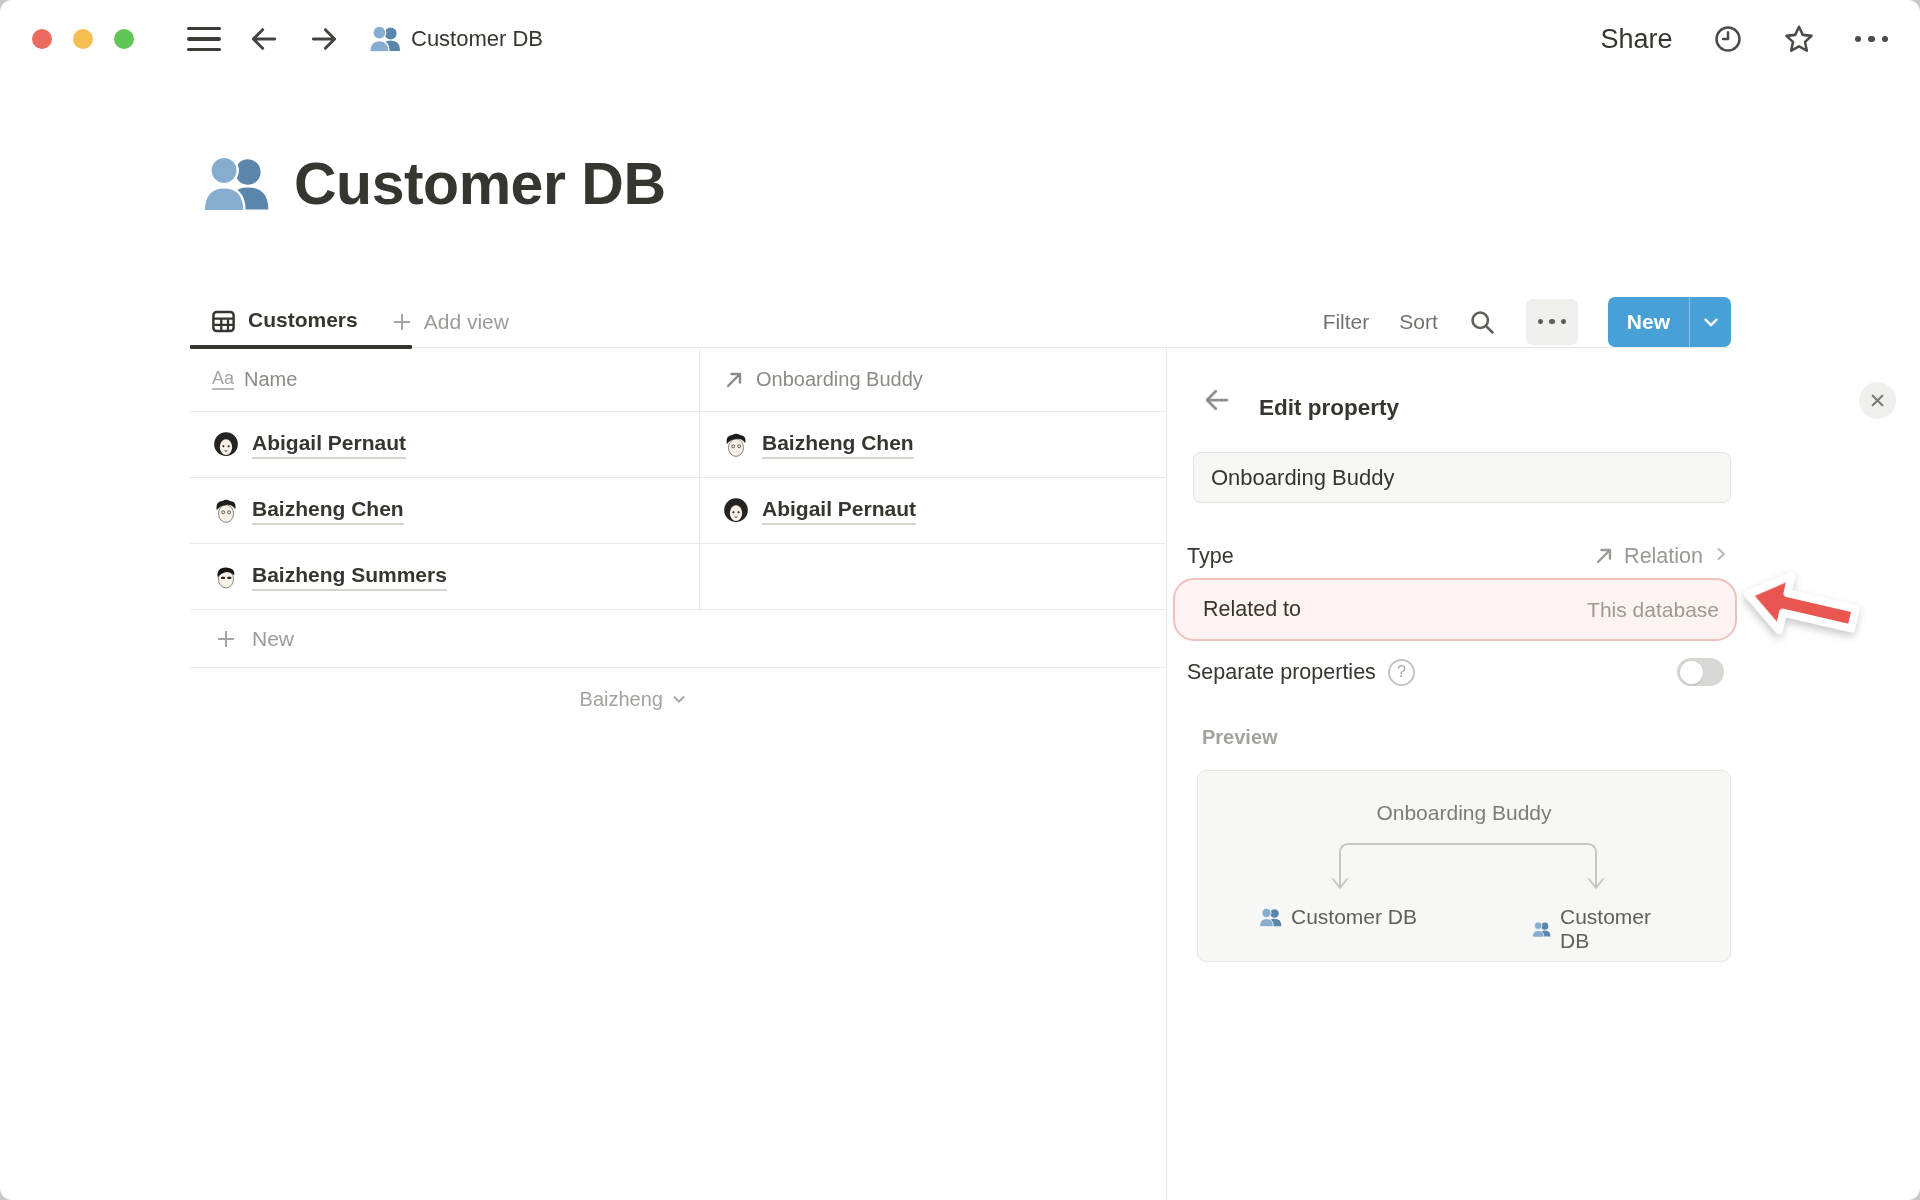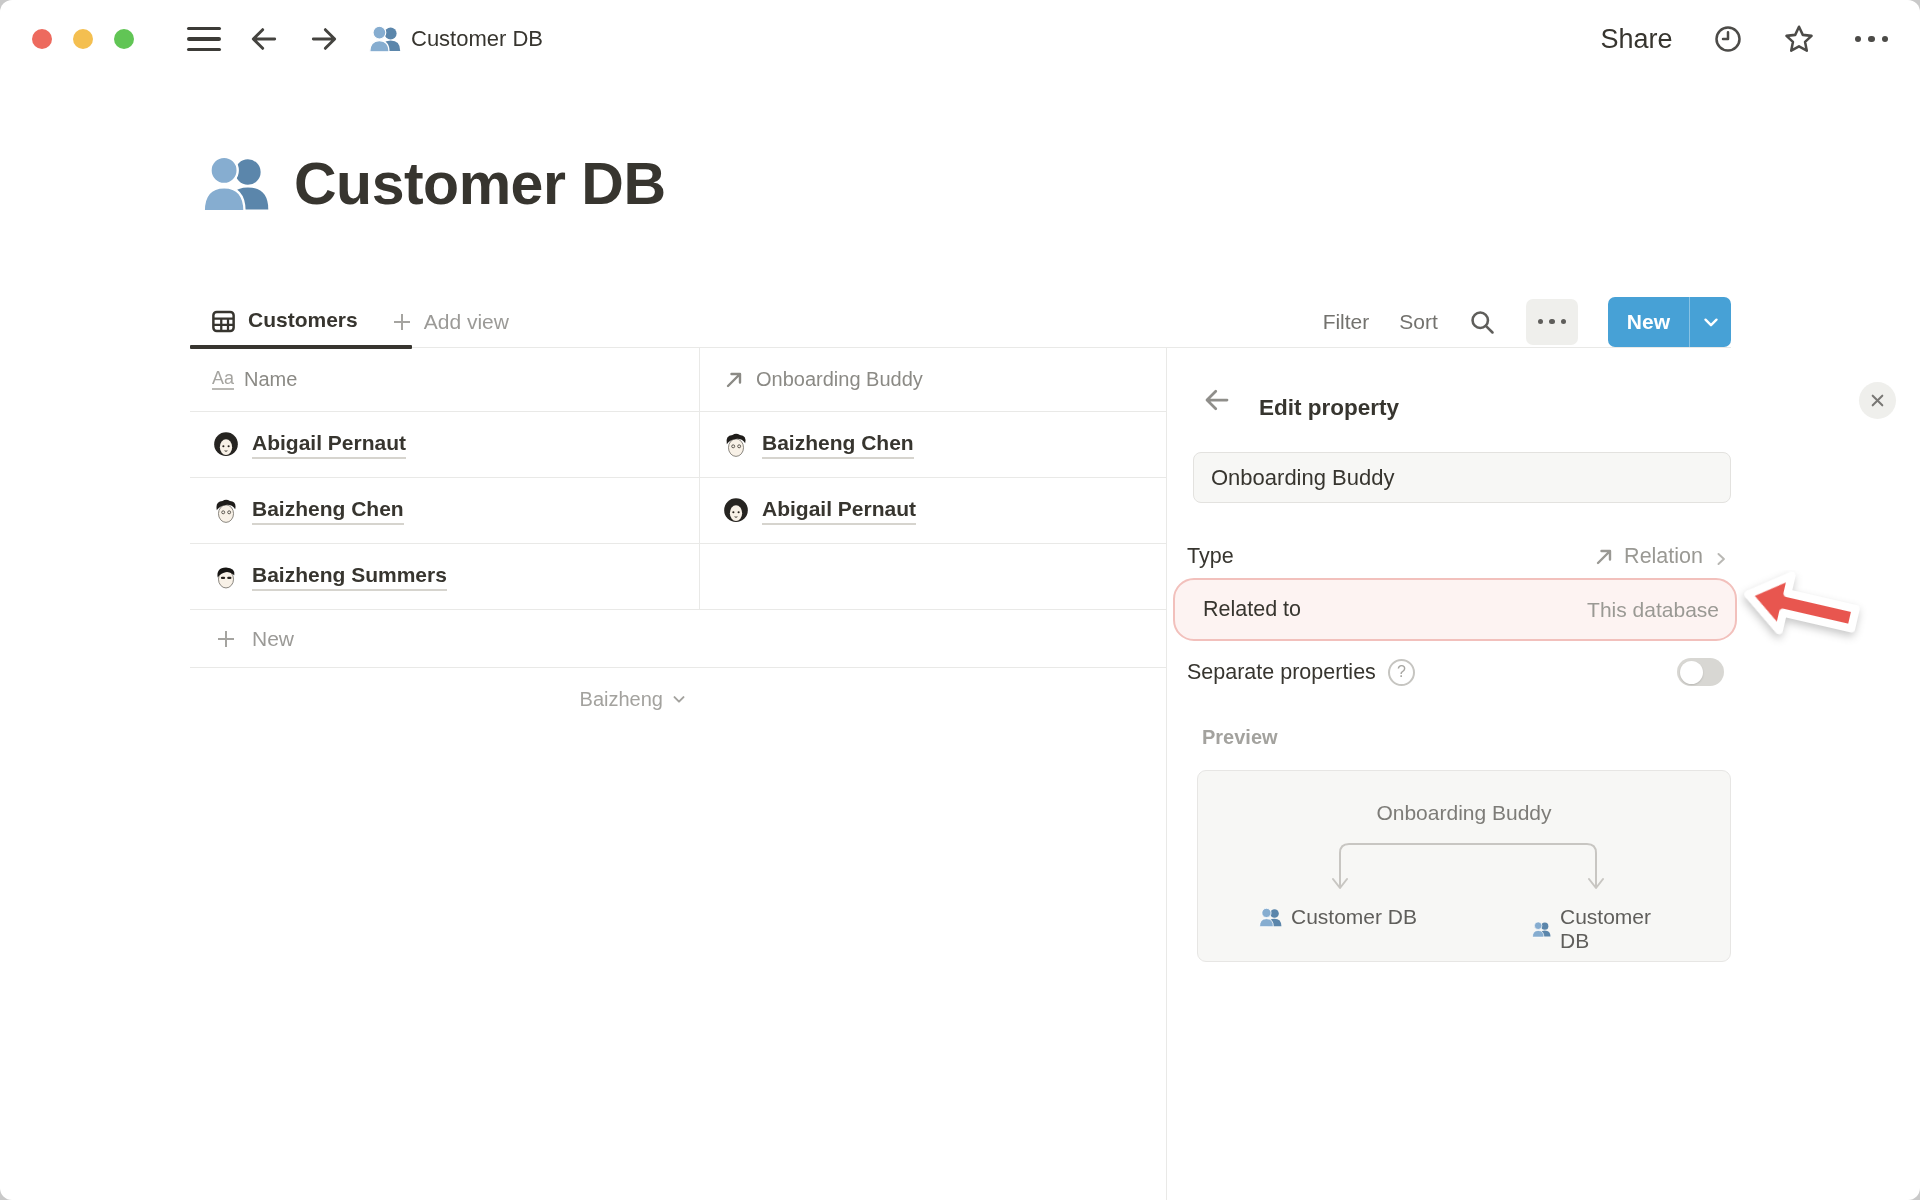--- a/index.html
+++ b/index.html
@@ -59,21 +59,21 @@
   
   .panel-divider{position:absolute;left:1166px;top:348px;bottom:0;width:1px;background:var(--line);}
   .panel{position:absolute;left:1166px;top:348px;right:0;bottom:0;}
   .p-header{position:absolute;left:36px;right:24px;top:32px;height:40px;display:flex;align-items:center;}
   .p-title{font-size:22.5px;font-weight:700;margin-left:27px;margin-top:15px;}
   .close-btn{margin-left:auto;width:37px;height:37px;border-radius:50%;background:#efefec;display:flex;align-items:center;justify-content:center;}
   .p-input{position:absolute;left:27px;top:104px;width:538px;height:51px;border-radius:8px;background:#f7f7f5;border:1px solid #e3e2df;font-size:22px;color:var(--ink);padding:0 17px;font-family:inherit;outline:none;}
   .p-row{position:absolute;left:21px;right:189px;height:48px;display:flex;align-items:center;}
   .row-type{top:184px;}
   .p-label{font-size:21.5px;}
-  .type-val{margin-left:auto;display:flex;align-items:flex-end;gap:8px;color:#9a9994;font-size:21.5px;}
+  .type-val{margin-left:auto;display:flex;align-items:flex-start;gap:8px;color:#9a9994;font-size:21.5px;}
   .related-box{position:absolute;left:7px;right:183px;top:230px;height:63px;border-radius:21px;background:var(--highlight-bg);border:2.5px solid var(--highlight-border);display:flex;align-items:center;padding:0 16px 0 28px;}
   .related-val{margin-left:auto;color:#9a9994;font-size:21px;}
   .row-sep{top:300px;right:196px;}
   .help{width:27px;height:27px;margin-left:12px;border-radius:50%;border:2px solid #c6c5c1;color:#a6a5a1;font-size:16px;display:flex;align-items:center;justify-content:center;}
   .toggle{margin-left:auto;width:47px;height:28px;border-radius:14px;background:#d8d7d3;position:relative;}
   .toggle .knob{position:absolute;left:2.5px;top:2.5px;width:23px;height:23px;border-radius:50%;background:#fff;box-shadow:0 1px 2px rgba(0,0,0,0.15);}
   .p-preview-label{position:absolute;left:36px;top:378px;color:#a3a29e;font-size:20px;font-weight:600;}
   .preview-box{position:absolute;left:31px;top:422px;width:534px;height:192px;border-radius:9px;background:#f7f7f5;border:1px solid #e7e6e4;}
   .pv-name{position:absolute;top:30px;left:0;right:0;text-align:center;color:#7d7c78;font-size:21px;}
   .pv-bracket{position:absolute;left:134px;top:64px;}

